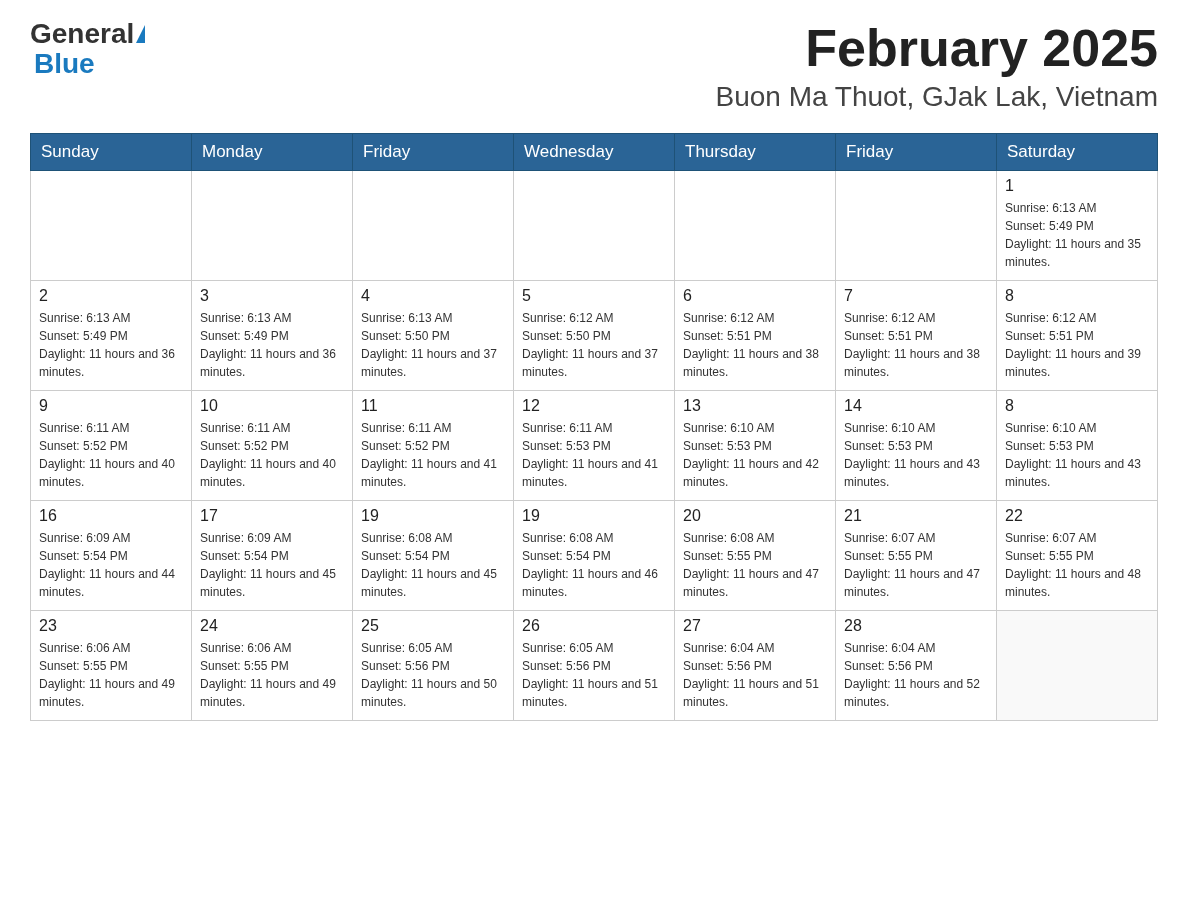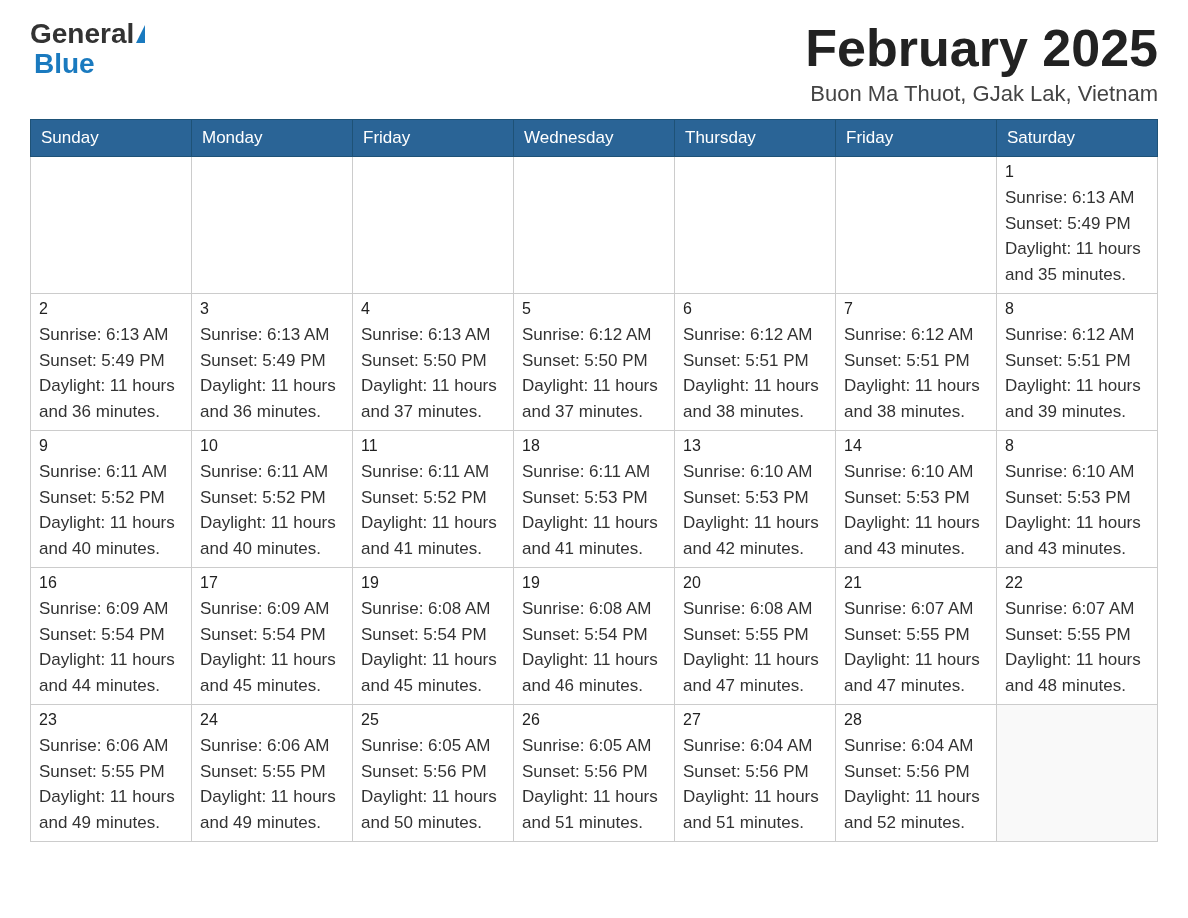--- a/index.html
+++ b/index.html
@@ -20,28 +20,28 @@
       text-align: right;
     }
     .month-title {
       font-size: 52px;
       font-weight: bold;
       color: #222;
       line-height: 1.1;
       margin-left: 16px;
     }
     .location-title {
-      font-size: 22px;
+      font-size: 28px;
       color: #444;
       margin-top: 4px;
     }
     .calendar {
       width: 100%;
       border-collapse: collapse;
-      margin-top: 12px;
+      margin-top: 20px;
     }
     .calendar th {
       background-color: #2a6496;
       color: #fff;
       padding: 8px 10px;
       text-align: left;
       font-size: 17px;
       font-weight: normal;
       border: 1px solid #1e5277;
     }
@@ -57,21 +57,21 @@
     .calendar tr.week-row td {
       height: 110px;
     }
     .day-number {
       font-size: 16px;
       font-weight: normal;
       color: #222;
       margin-bottom: 4px;
     }
     .day-info {
-      font-size: 17px;
+      font-size: 12px;
       color: #333;
       line-height: 1.5;
     }
     .empty-cell {
       background: #f9f9f9;
     }
     .week-row:first-child td {
       background: #fff;
     }
     .logo-wrapper {
@@ -185,21 +185,21 @@
         </td>
         <td>
           <div class="day-number">10</div>
           <div class="day-info">Sunrise: 6:11 AM<br>Sunset: 5:52 PM<br>Daylight: 11 hours and 40 minutes.</div>
         </td>
         <td>
           <div class="day-number">11</div>
           <div class="day-info">Sunrise: 6:11 AM<br>Sunset: 5:52 PM<br>Daylight: 11 hours and 41 minutes.</div>
         </td>
         <td>
-          <div class="day-number">18</div>
+          <div class="day-number">12</div>
           <div class="day-info">Sunrise: 6:11 AM<br>Sunset: 5:53 PM<br>Daylight: 11 hours and 41 minutes.</div>
         </td>
         <td>
           <div class="day-number">13</div>
           <div class="day-info">Sunrise: 6:10 AM<br>Sunset: 5:53 PM<br>Daylight: 11 hours and 42 minutes.</div>
         </td>
         <td>
           <div class="day-number">14</div>
           <div class="day-info">Sunrise: 6:10 AM<br>Sunset: 5:53 PM<br>Daylight: 11 hours and 43 minutes.</div>
         </td>

